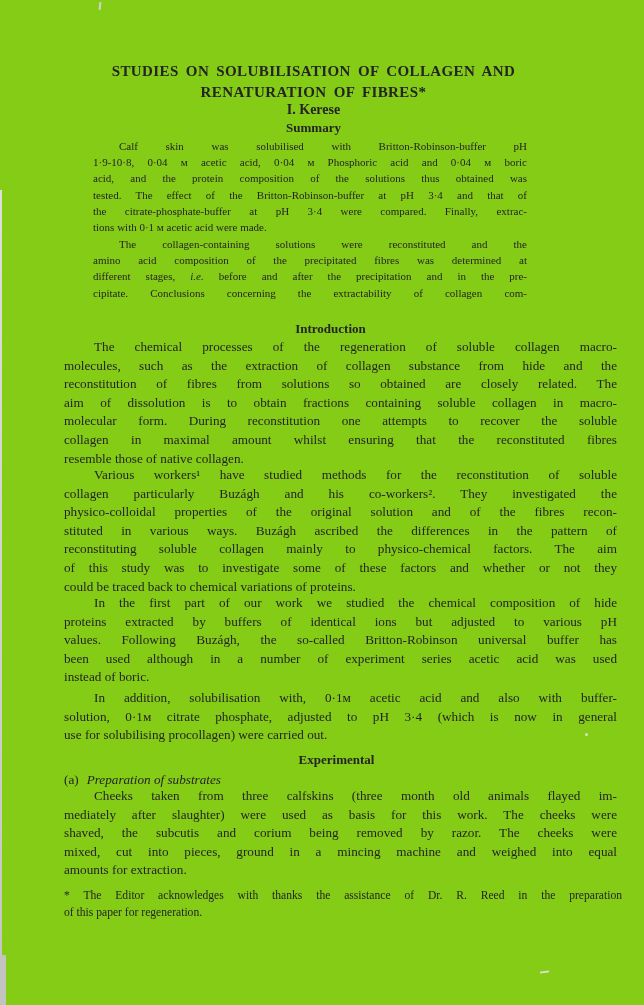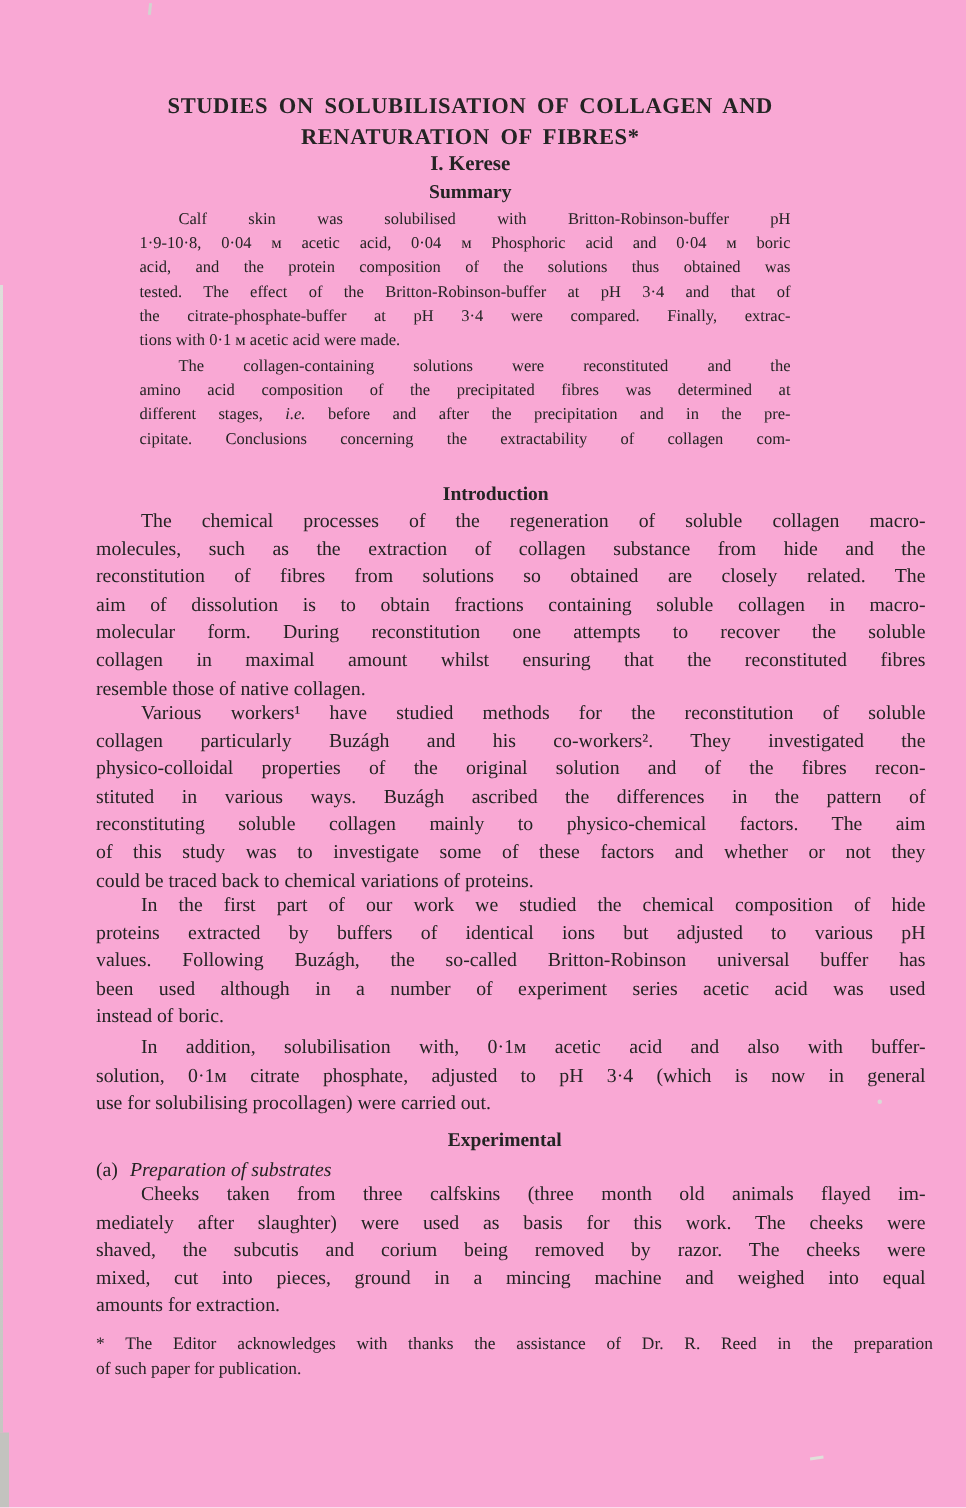--- a/index.html
+++ b/index.html
@@ -1,19 +1,19 @@
 <!DOCTYPE html>
 <html><head>
 <meta charset="utf-8">
 <style>
   html,body{margin:0;padding:0;background:#ffffff;}
   .page{
     position:relative;
     width:644px;height:1005px;
-    background:#f9a8d4;
+    background:#84cc16;
     font-family:"Liberation Serif","DejaVu Serif","DejaVu Sans",serif;
     color:#242424;
     overflow:hidden;
   }
   .abs{position:absolute;}
   
   .hcenter{position:absolute;left:64px;width:553px;text-align:center;font-weight:bold;}
   .title-line{font-size:15px;letter-spacing:.4px;word-spacing:3px;line-height:19px;}
   .author{font-size:14px;}
   .sechead{font-size:13px;}
@@ -113,17 +113,17 @@
   <div class="abs bod" style="top:787px;">
     <div class="jl ind">Cheeks taken from three calfskins (three month old animals flayed im-</div>
     <div class="jl">mediately after slaughter) were used as basis for this work. The cheeks were</div>
     <div class="jl">shaved, the subcutis and corium being removed by razor. The cheeks were</div>
     <div class="jl">mixed, cut into pieces, ground in a mincing machine and weighed into equal</div>
     <div class="ll">amounts for extraction.</div>
   </div>
 
   <div class="abs fnote" style="top:888px;">
     <div class="jl">* The Editor acknowledges with thanks the assistance of Dr. R. Reed in the preparation</div>
-    <div class="ll">of such paper for publication.</div>
+    <div class="ll">of this paper for regeneration.</div>
   </div>
 
 
 </div>
 
 </body></html>

